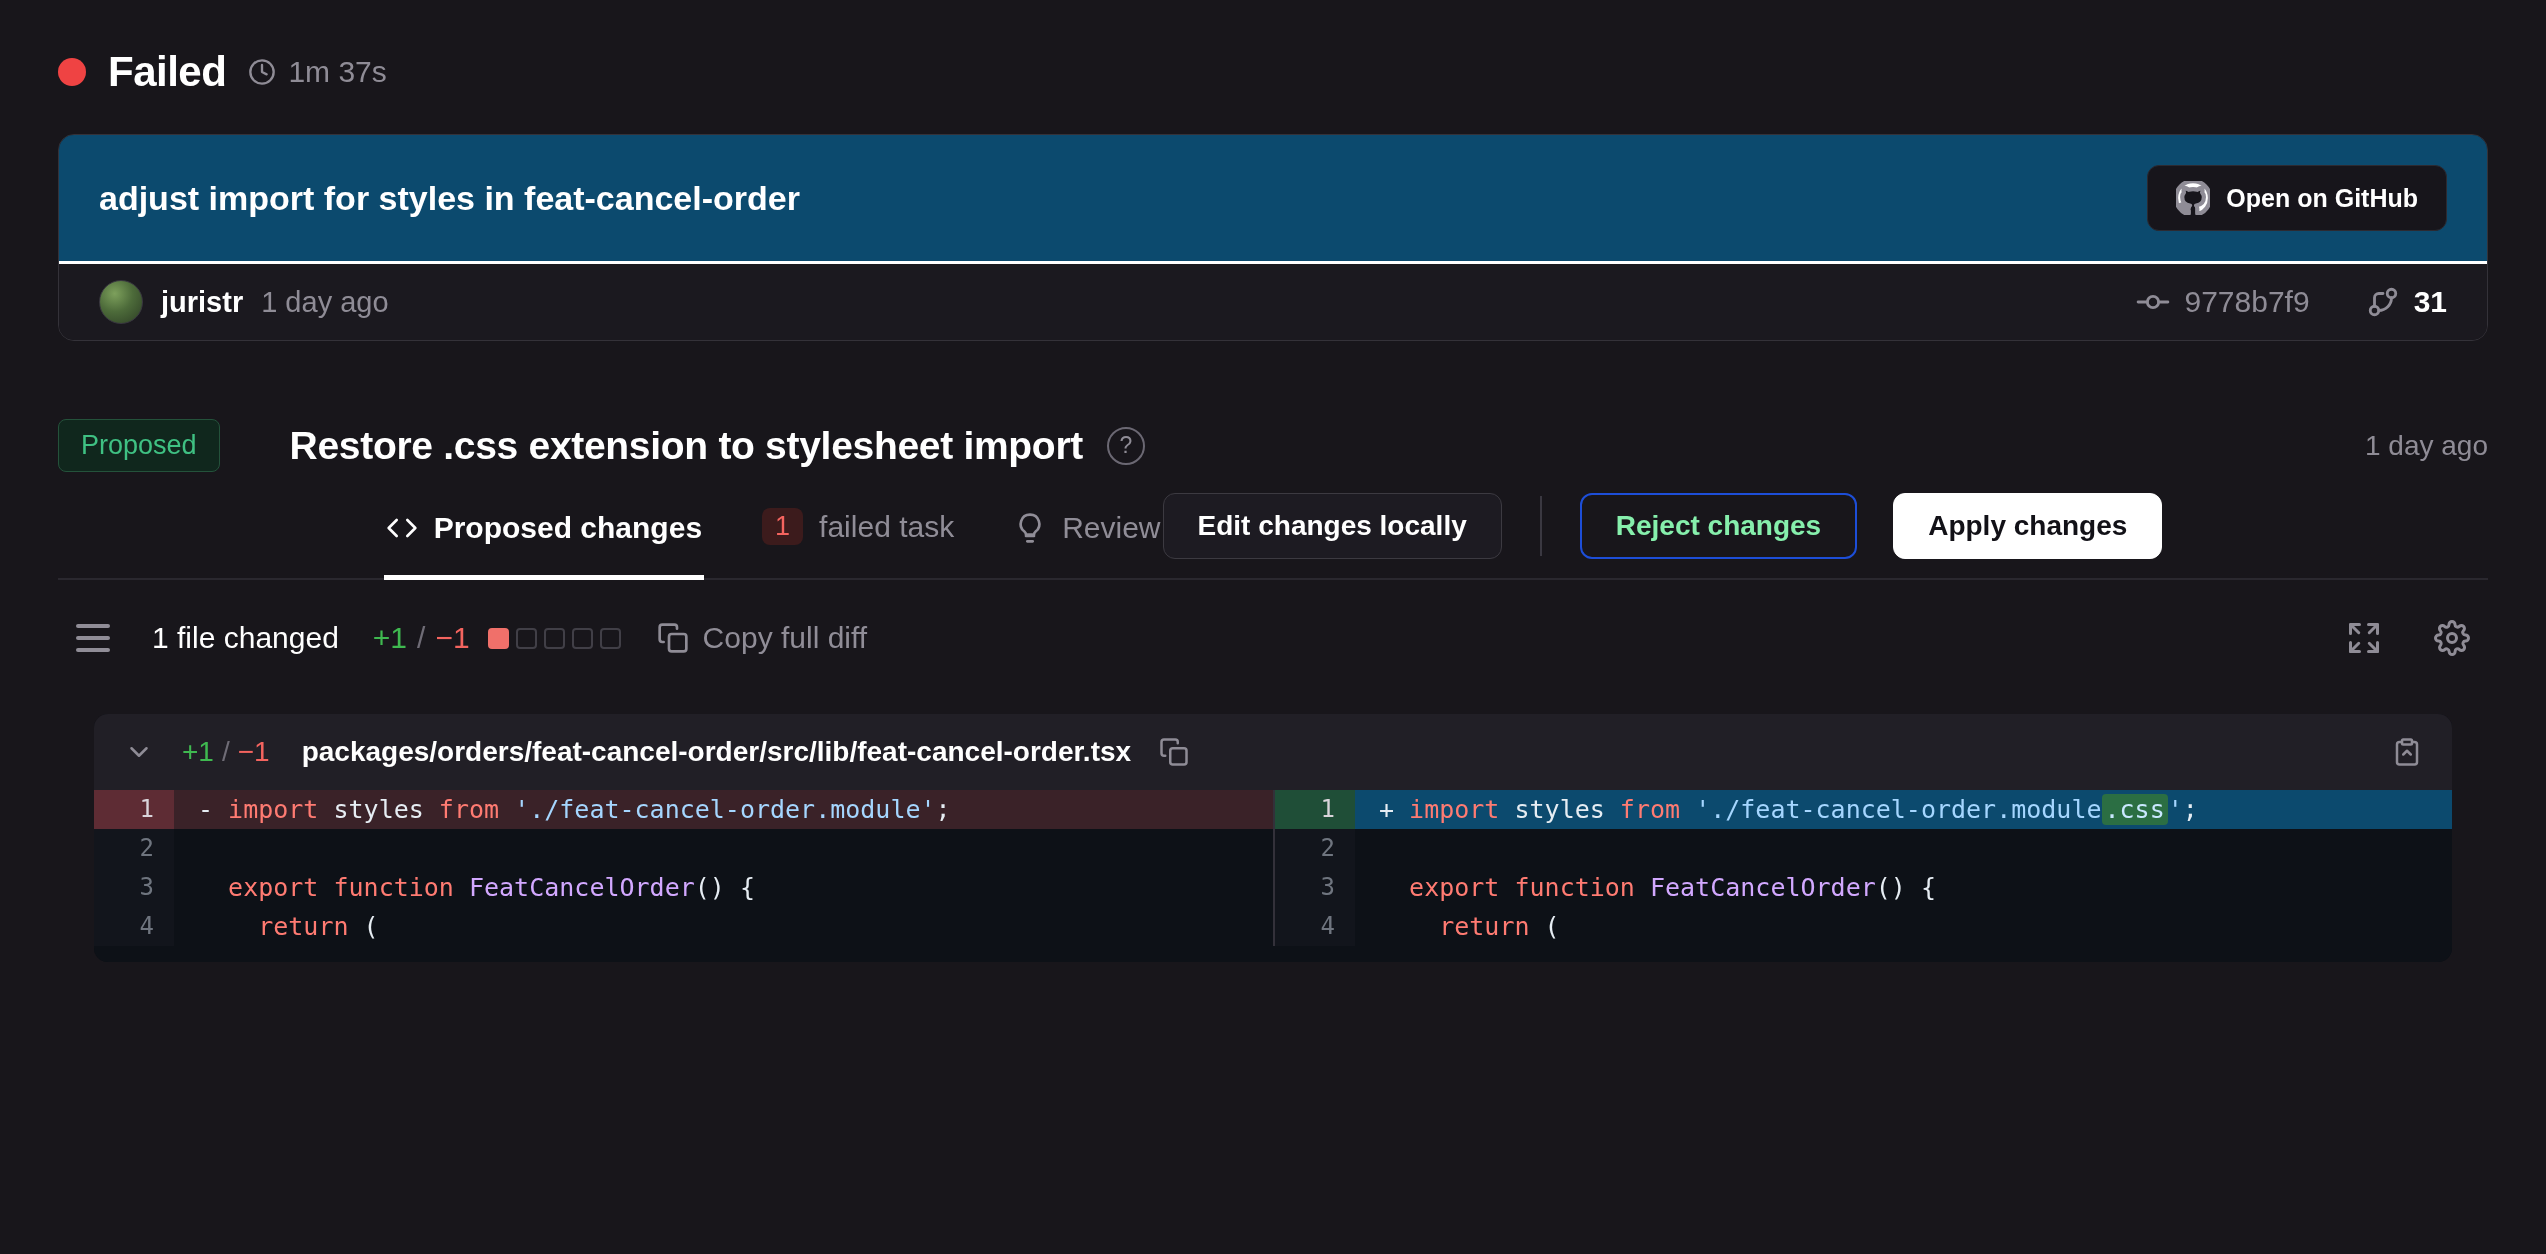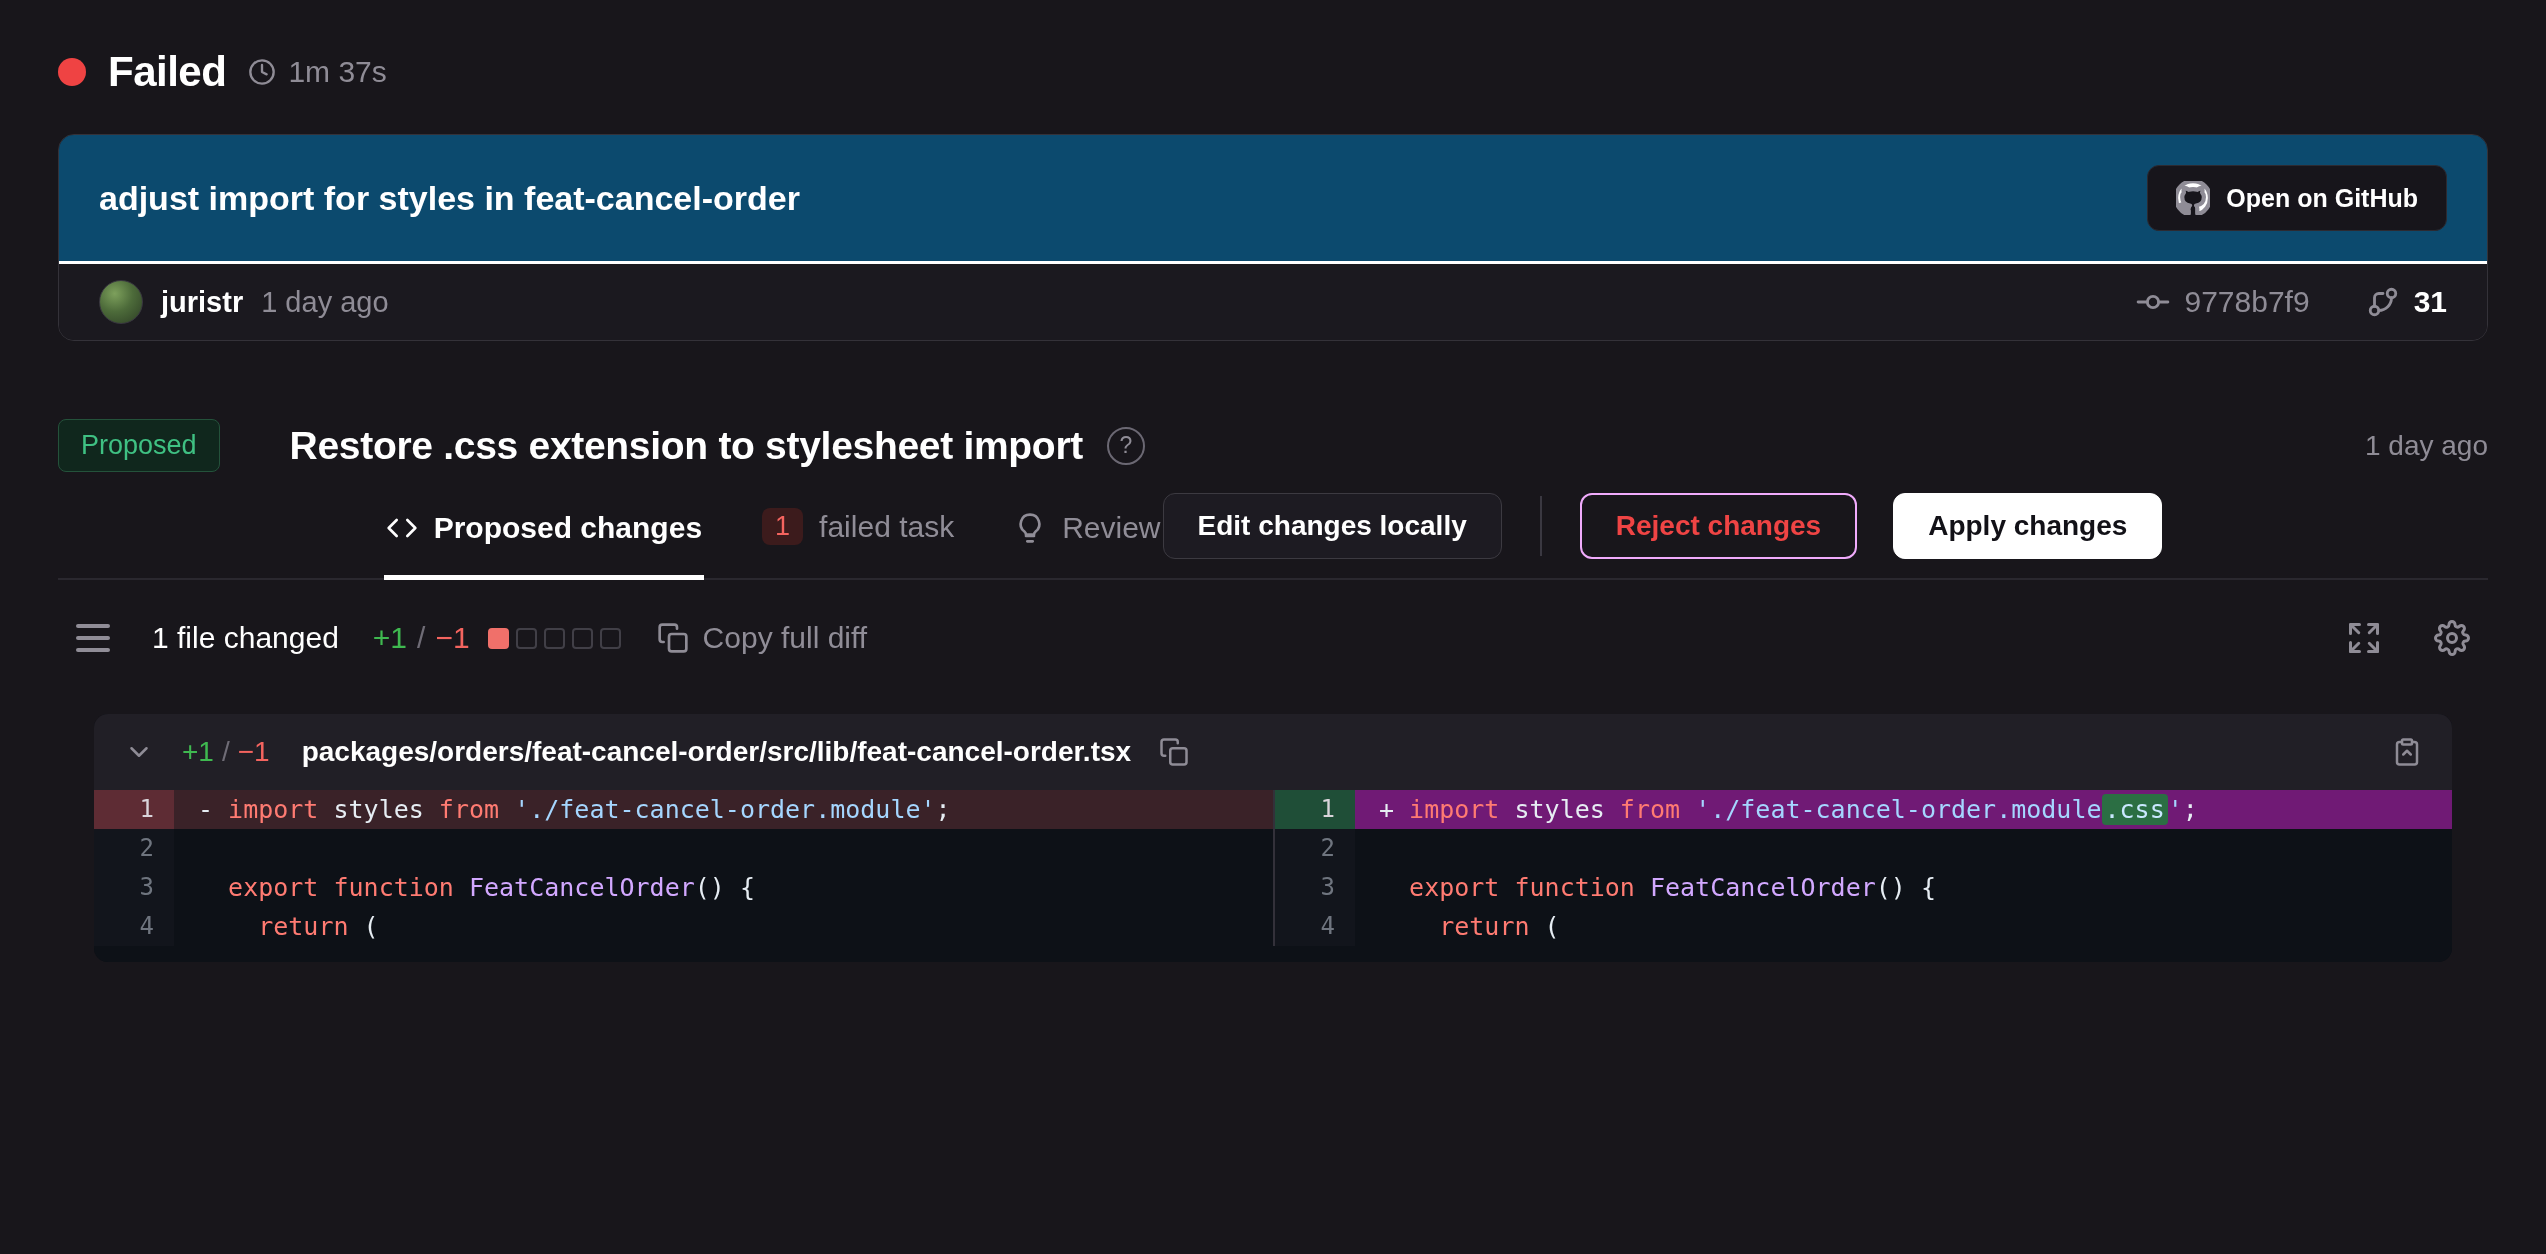--- a/index.html
+++ b/index.html
@@ -64,21 +64,21 @@
     padding:20px 2px 30px;cursor:pointer;border-bottom:5px solid transparent;margin-bottom:-2px;}
   .tab.active{color:#fff;font-weight:600;border-bottom-color:#fff;}
   .tab .tab-icon svg{width:32px;height:32px;stroke:currentColor;fill:none;stroke-width:2;
     stroke-linecap:round;stroke-linejoin:round;}
   .tab-badge{background:#3c1b1c;color:#f4645f;border-radius:8px;padding:3px 13px;font-size:27px;}
   .actions{display:flex;align-items:center;margin-bottom:14px;}
   .btn{height:66px;display:inline-flex;align-items:center;border-radius:12px;
     font-size:28px;font-weight:600;cursor:pointer;padding:0 34px;}
   .btn-edit{background:#1d1b22;border:1px solid #3c3a41;color:#fff;}
   .v-divider{width:2px;height:60px;background:#3a3841;margin:0 38px;}
-  .btn-reject{background:transparent;border:2px solid #f0abfc;color:#ef4444;margin-right:36px;}
+  .btn-reject{background:transparent;border:2px solid #1d4ed8;color:#86efac;margin-right:36px;}
   .btn-apply{background:#fff;border:1px solid #fff;color:#121117;}
 
   
   .diff-toolbar{margin-top:40px;display:flex;align-items:center;padding:0 18px;}
   .hamburger{display:flex;flex-direction:column;gap:8px;cursor:pointer;}
   .hamburger i{display:block;width:34px;height:4px;background:#908d97;border-radius:2px;}
   .files-changed{margin-left:42px;font-size:30px;color:#fff;}
   .plus-minus{display:flex;align-items:center;gap:10px;font-size:30px;margin-left:34px;}
   .plus{color:#3fb950;} .slash{color:#6f6c76;} .minus{color:#f4645f;}
   .squares{display:flex;gap:7px;margin-left:18px;}
@@ -103,21 +103,21 @@
   .pane{min-width:0;}
   .pane.right{border-left:2px solid #33313a;}
   .row{display:grid;grid-template-columns:80px 1fr;height:39px;}
   .gutter{font-family:"DejaVu Sans Mono", monospace;font-size:24px;color:#6f757f;
     text-align:right;padding-right:20px;line-height:39px;background:#12151c;}
   .code{font-family:"DejaVu Sans Mono", monospace;font-size:25px;line-height:39px;
     padding-left:24px;white-space:pre;overflow:hidden;}
   .row.removed .gutter{background:#5e2c34;color:#d9d4da;}
   .row.removed .code{background:#3a2228;}
   .row.added .gutter{background:#1f4e37;color:#d9d4da;}
-  .row.added .code{background:#701a75;}
+  .row.added .code{background:#0c4a6e;}
   .tok-pln{color:#e6edf3;}
   .tok-kw{color:#ff7b72;}
   .tok-fn{color:#d2a8ff;}
   .tok-str{color:#a5d6ff;}
   .tok-hl{color:#c9e8ff;background:#2b6e43;border-radius:4px;padding:1px 3px;}
 </style>
 </head>
 <body>
 
 <div class="page">

